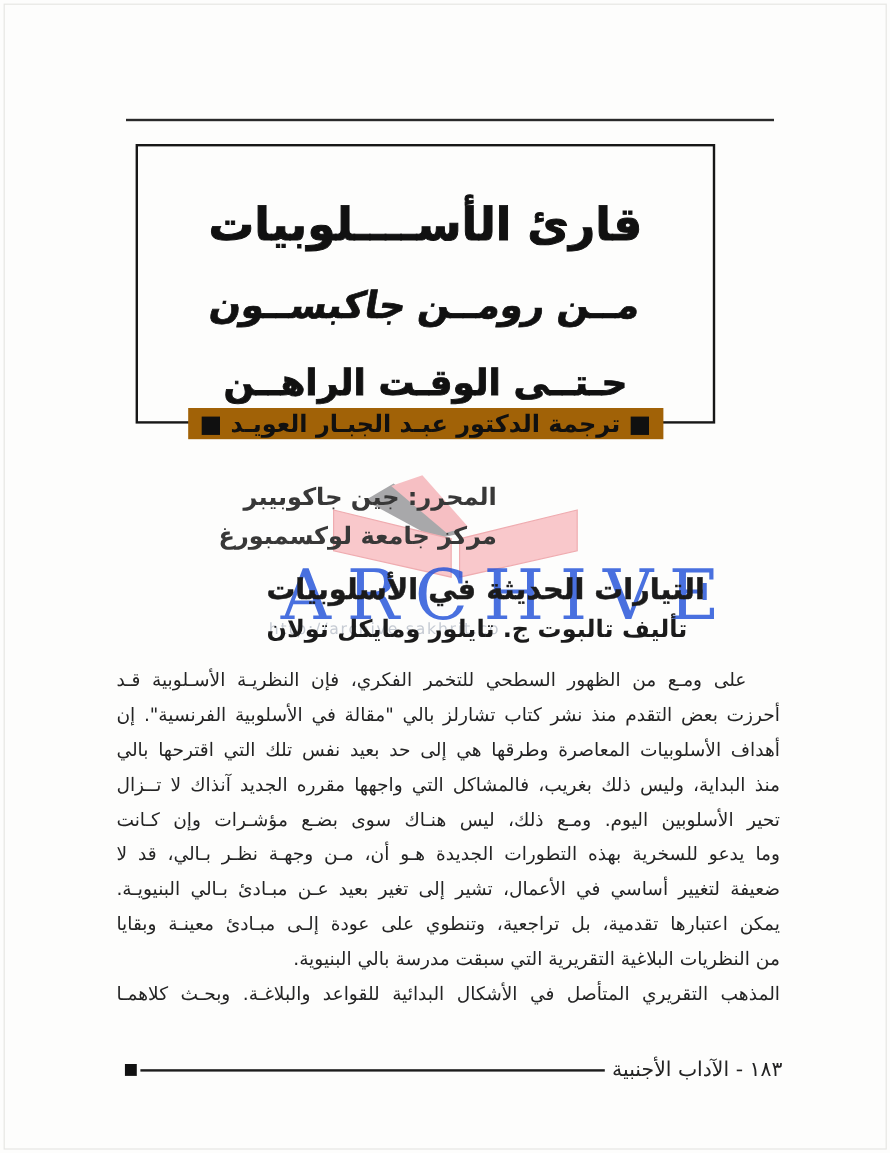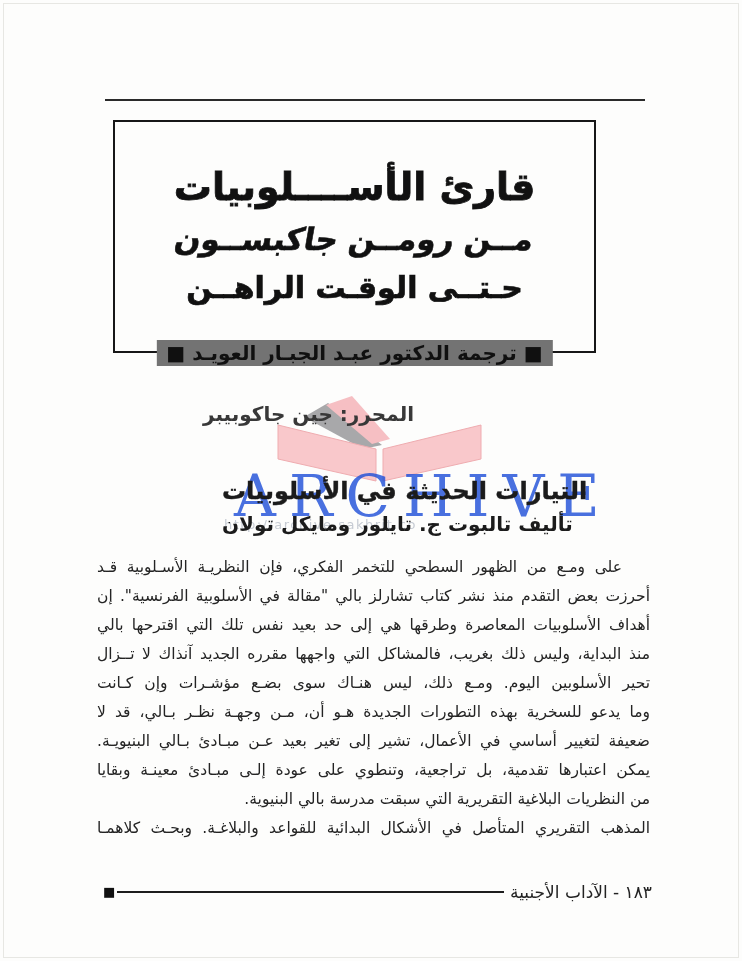--- a/index.html
+++ b/index.html
@@ -12,30 +12,30 @@
   .scan-frame{position:absolute;inset:3px;border:1px solid #e7e7e3;pointer-events:none;}
 
   
   .top-rule{position:absolute;left:105px;top:99px;width:540px;height:2px;background:#2a2a2a;}
 
   
   .title-box{
     position:absolute;left:113px;top:120px;width:483px;height:233px;
     border:2px solid #171717;
     display:flex;flex-direction:column;align-items:center;justify-content:flex-start;
-    padding-top:38px;box-sizing:border-box;
+    padding-top:38px;box-sizing:border-box;gap:16px;
   }
   .title-line{direction:rtl;white-space:nowrap;font-weight:bold;color:#111;}
   .title-line.l1{font-size:38px;line-height:54px;letter-spacing:1px;-webkit-text-stroke:0.8px #111;}
   .title-line.l2{font-size:31px;line-height:50px;transform:skewX(-10deg);-webkit-text-stroke:0.6px #111;}
   .title-line.l3{font-size:30px;line-height:48px;-webkit-text-stroke:0.7px #111;}
 
   .translator{
     position:absolute;left:50%;bottom:-15px;transform:translateX(-50%);
-    background:#737373;padding:0 10px;
+    background:#a16207;padding:0 10px;
     direction:rtl;white-space:nowrap;
     font-size:20px;font-weight:bold;color:#101010;line-height:26px;
   }
 
   
   .editor-block{
     position:absolute;left:240px;top:404px;width:174px;
     direction:rtl;text-align:left; 
     z-index:3;
   }
@@ -97,20 +97,21 @@
   <polygon points="80,1 118,44 100,49 54,10" fill="#f6bfc3"></polygon>
   <polygon points="6,30 104,54 104,86 6,64" fill="#f9c8cb" stroke="#efacb0" stroke-width="1"></polygon>
   <polygon points="209,30 111,54 111,86 209,64" fill="#f9c8cb" stroke="#efacb0" stroke-width="1"></polygon>
 </svg>
 
 <div class="wm-word">ARCHIVE</div>
 <div class="wm-url">http://archive.sakhrit.co</div>
 
 <div class="editor-block">
   <div class="editor-line">المحرر: جين جاكوبيبر</div>
+  <div class="editor-line">مركز جامعة لوكسمبورغ</div>
 </div>
 
 <div class="sec-heading">التيارات الحديثة في الأسلوبيات</div>
 <div class="sec-byline">تأليف تالبوت ج. تايلور ومايكل تولان</div>
 
 <div class="body-text">
   <div class="bodyline indent">على ومـع من الظهور السطحي للتخمر الفكري، فإن النظريـة الأسـلوبية قـد</div>
   <div class="bodyline">أحرزت بعض التقدم منذ نشر كتاب تشارلز بالي "مقالة في الأسلوبية الفرنسية". إن</div>
   <div class="bodyline">أهداف الأسلوبيات المعاصرة وطرقها هي إلى حد بعيد نفس تلك التي اقترحها بالي</div>
   <div class="bodyline">منذ البداية، وليس ذلك بغريب، فالمشاكل التي واجهها مقرره الجديد آنذاك لا تــزال</div>

